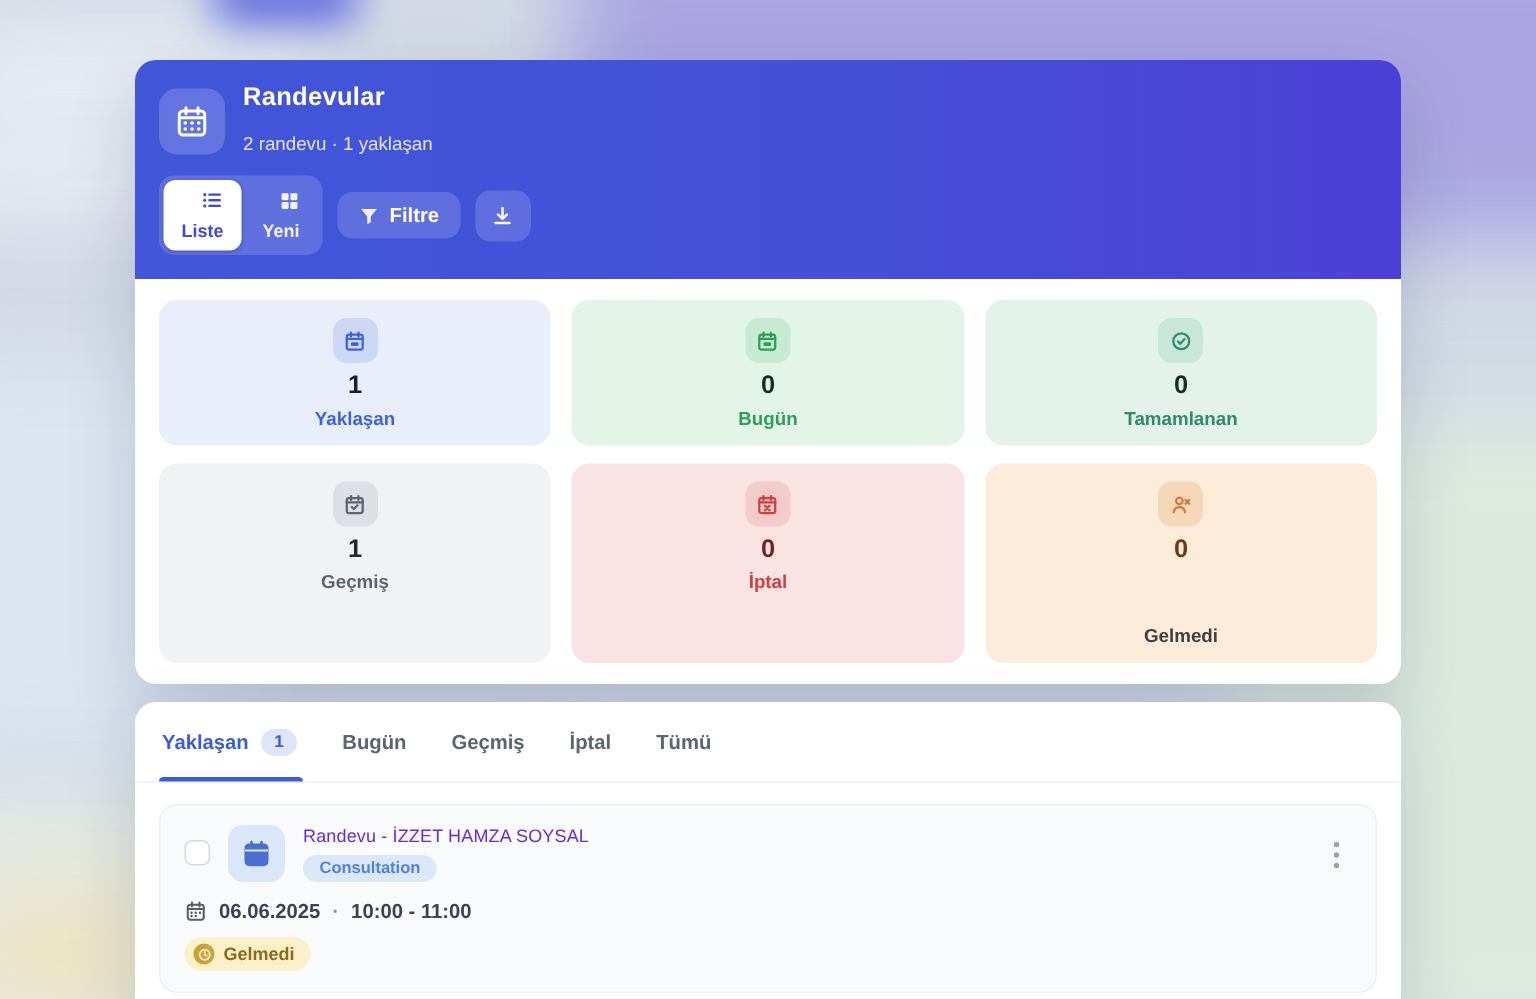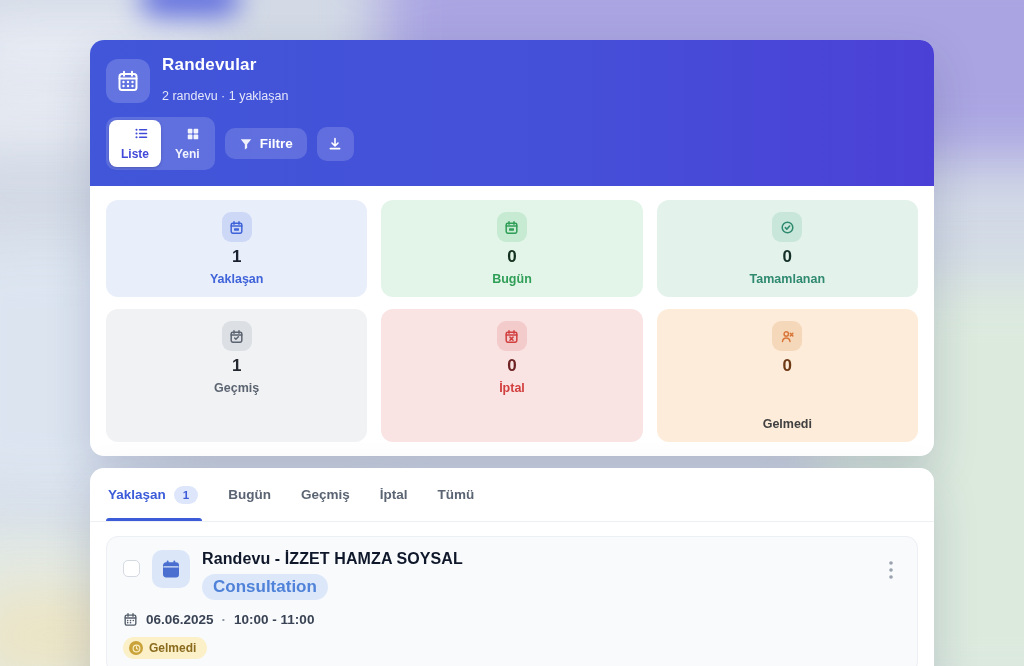--- a/index.html
+++ b/index.html
@@ -56,22 +56,22 @@
   .tab.active { color:#3b5bd9; }
   .tab.active::after { content:""; position:absolute; left:-2px; right:-4px; bottom:0; height:3px; border-radius:3px 3px 0 0; background:#3b5bd9; }
   .tab-badge { background:#dde6fa; color:#3b5bd9; font-size:11.5px; font-weight:700; border-radius:999px; padding:3px 9px; }
 
   
   .list-area { padding:14px 16px 16px; }
   .appt { position:relative; background:#f8fafc; border:1px solid #eceff3; border-radius:12px; padding:13px 16px 14px; }
   .appt-row1 { display:flex; align-items:flex-start; gap:12px; }
   .checkbox { width:17px; height:17px; border:1.5px solid #d5dae2; border-radius:5px; background:#ffffff; margin-top:10px; cursor:pointer; flex:0 0 auto; }
   .appt-tile { width:38px; height:38px; border-radius:10px; background:#dbe7f8; display:flex; align-items:center; justify-content:center; flex:0 0 auto; }
-  .appt-title { font-size:16px; font-weight:700; color:#0f172a; letter-spacing:.1px; }
-  .type-badge { display:inline-block; margin-top:6px; background:#dce8fa; color:#4f82d8; font-size:17px; font-weight:700; border-radius:999px; padding:3px 11px; }
+  .appt-title { font-size:12px; font-weight:400; color:#6d28d9; letter-spacing:.1px; }
+  .type-badge { display:inline-block; margin-top:6px; background:#dce8fa; color:#4f82d8; font-size:11px; font-weight:700; border-radius:999px; padding:3px 11px; }
   .appt-meta { display:flex; align-items:center; gap:8px; margin-top:12px; font-size:13.5px; font-weight:700; color:#3a4354; }
   .meta-sep { color:#8a93a0; }
   .status-badge { display:inline-flex; align-items:center; gap:6px; margin-top:10px; background:#fbf0c8; border-radius:999px; padding:4px 11px 4px 6px; font-size:12px; font-weight:700; color:#8a6b1e; }
   .clock-dot { width:14px; height:14px; border-radius:50%; background:#c9a23a; display:flex; align-items:center; justify-content:center; }
   .appt-person { display:flex; align-items:center; gap:9px; margin-top:11px; font-size:13px; font-weight:700; color:#333c48; }
   .kebab { position:absolute; right:14px; top:20px; width:24px; height:26px; display:flex; align-items:center; justify-content:center; cursor:pointer; border:none; background:transparent; }
 </style>
 </head>
 <body>
 

